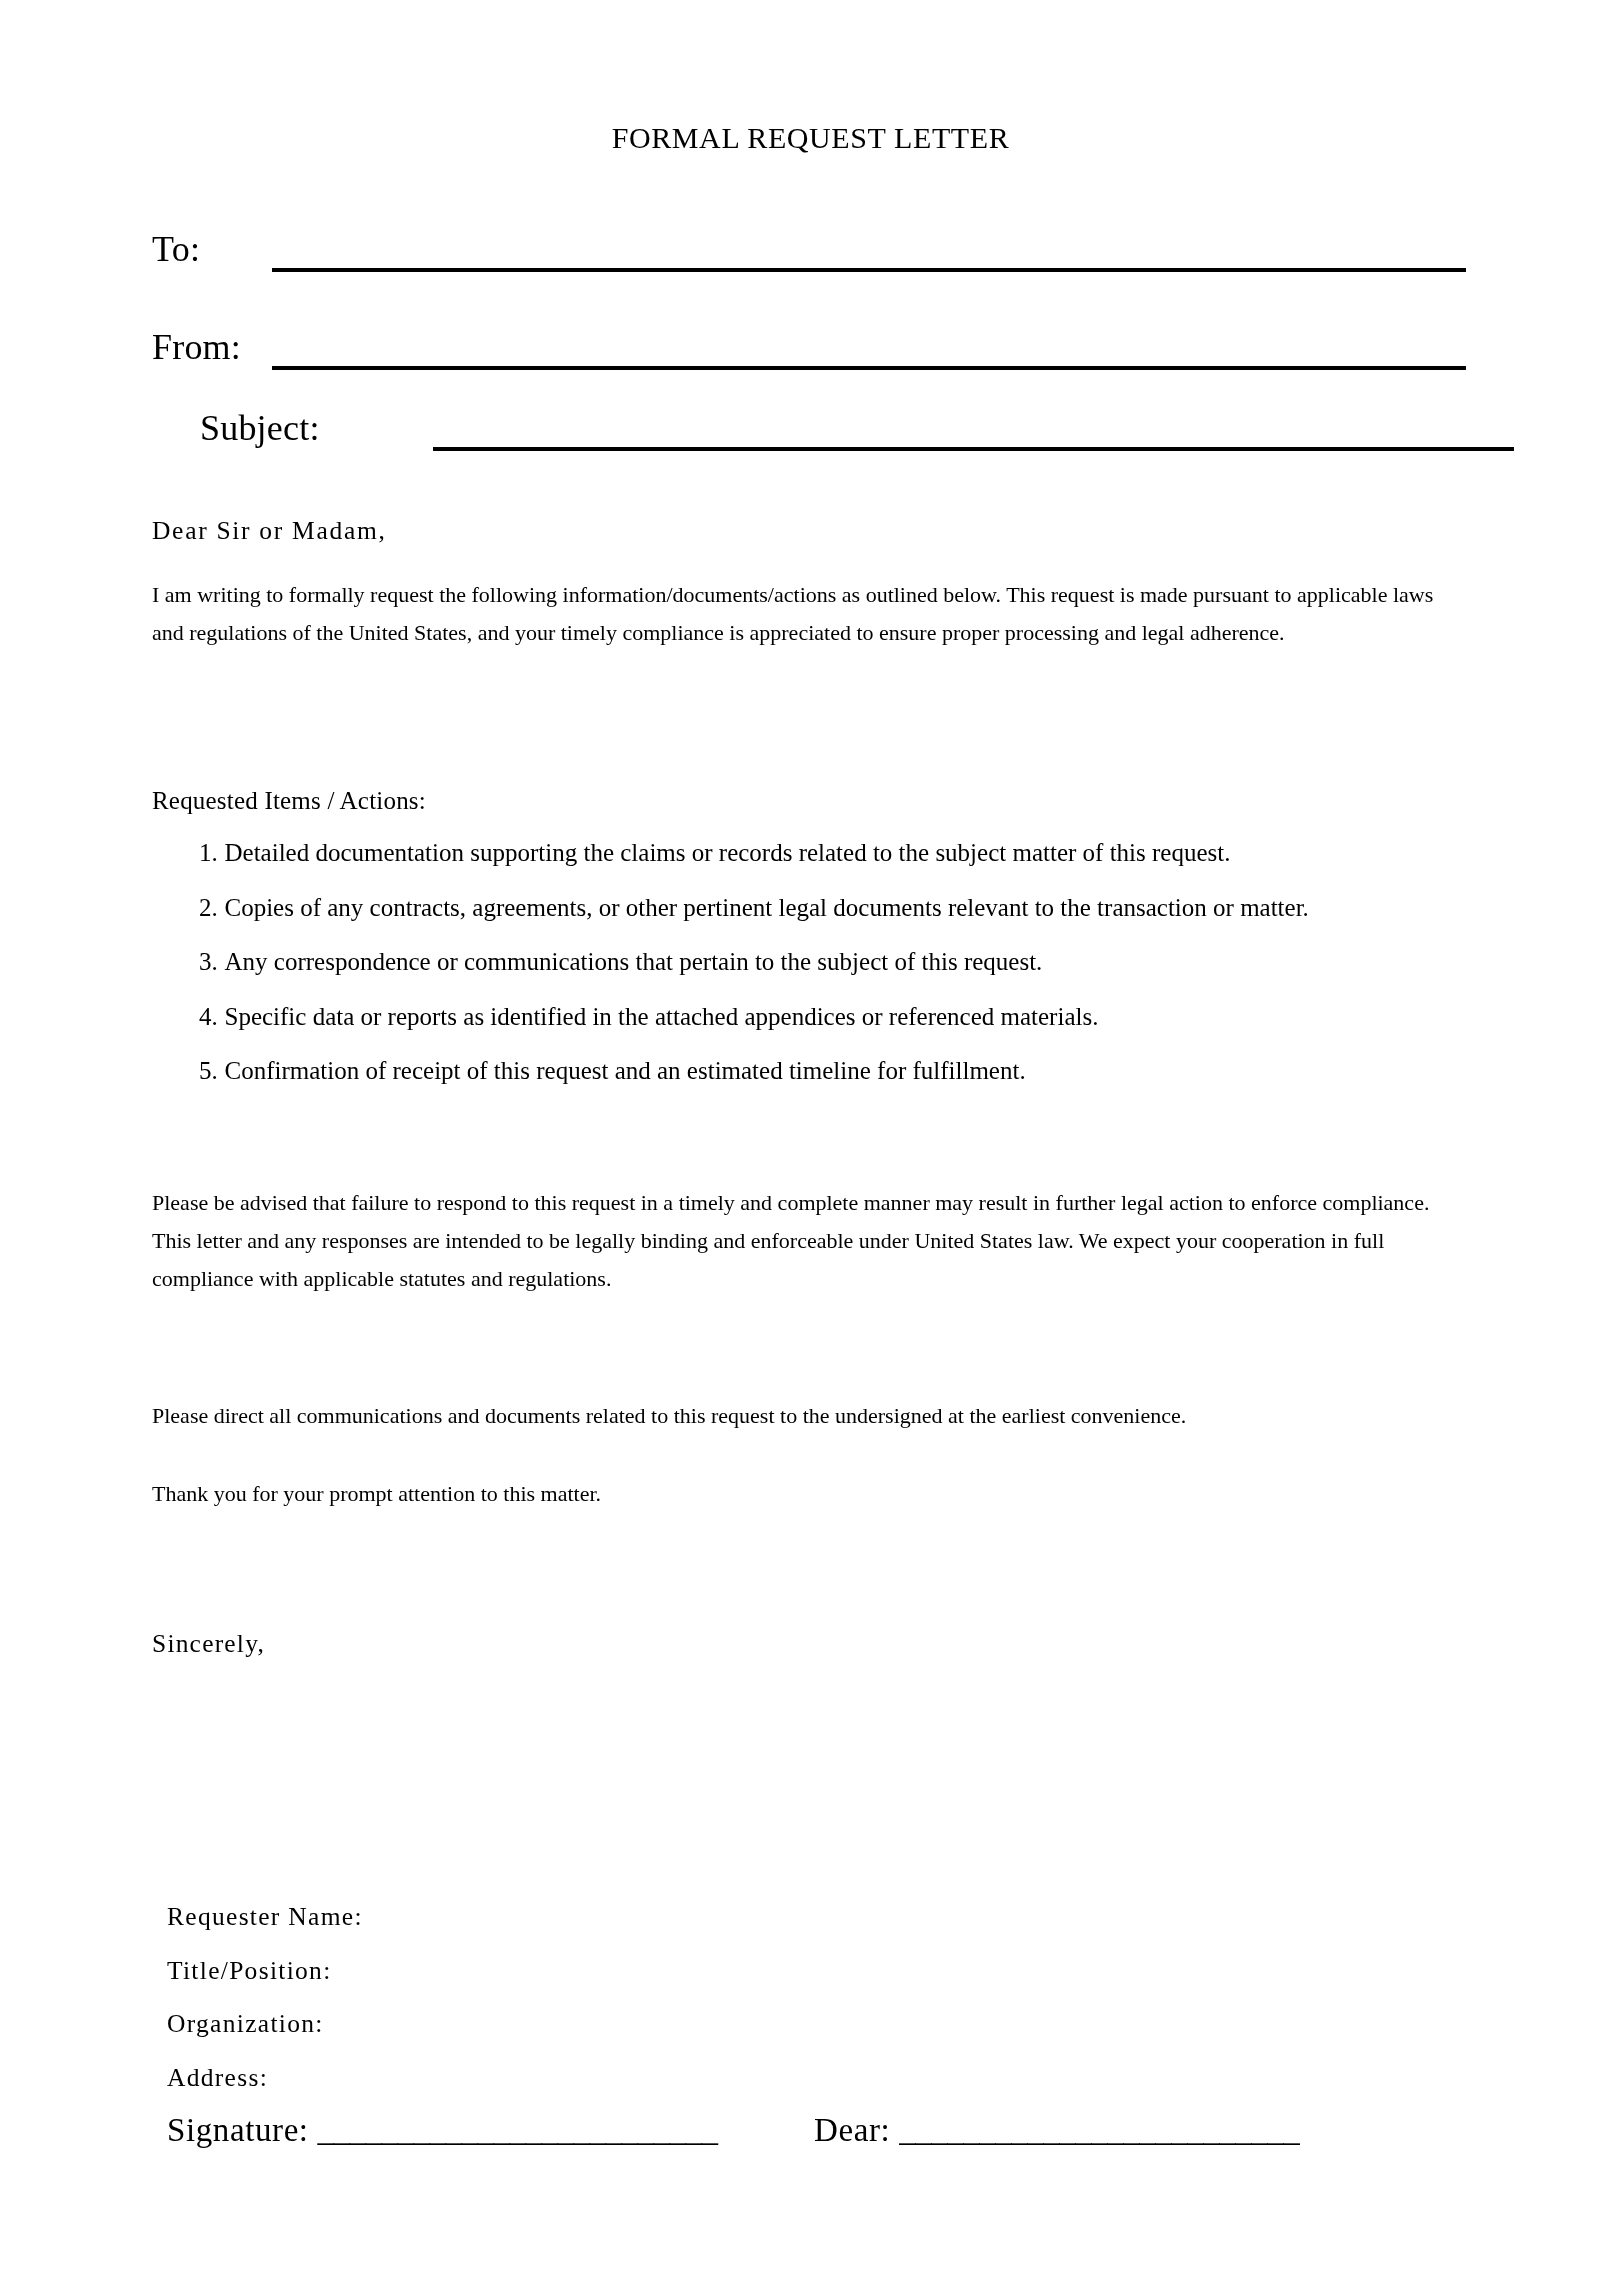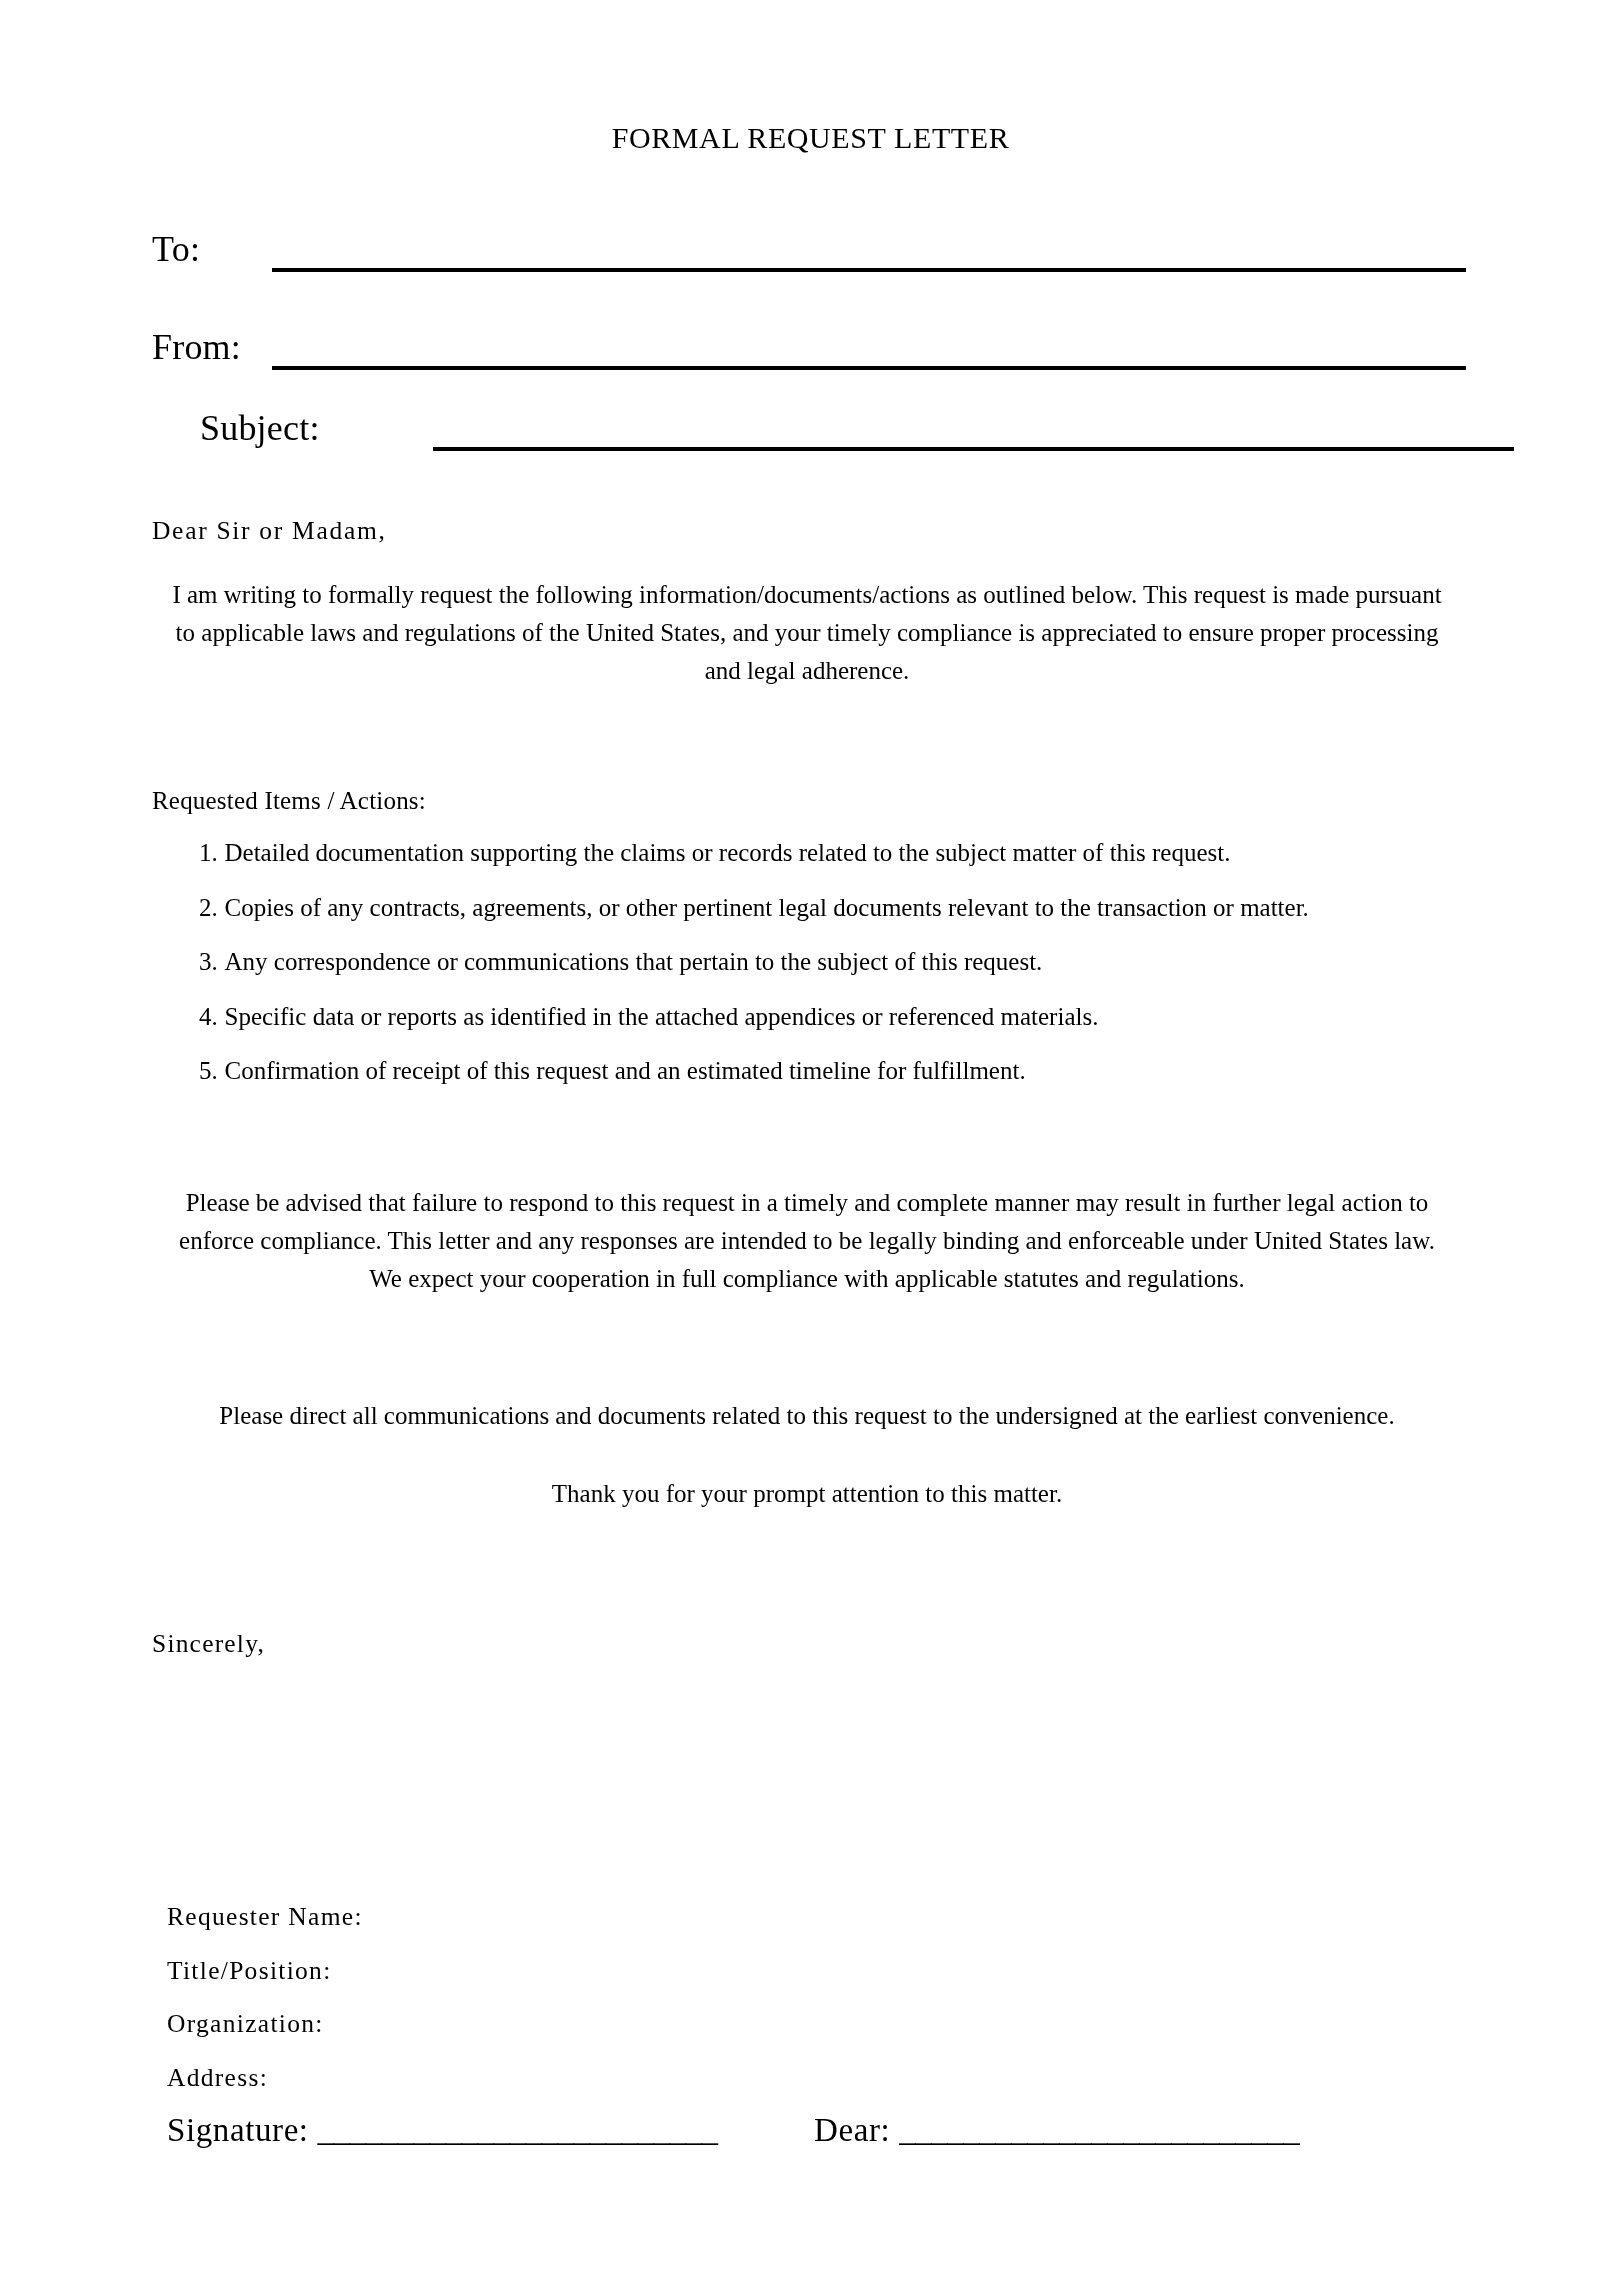--- a/index.html
+++ b/index.html
@@ -77,25 +77,25 @@
     top: 514px;
     left: 152px;
     font-size: 25.5px;
     line-height: 33px;
     letter-spacing: 1.7px;
     white-space: nowrap;
   }
 
   .para {
     position: absolute;
-    left: 160px;
+    left: 152px;
     width: 1294px;
-    font-size: 25px;
+    font-size: 22px;
     line-height: 38px;
-    text-align: center;
+    text-align: left;
   }
   #para-intro   { top: 576px; }
   #para-warning { top: 1184px; }
   #para-direct  { top: 1397px; }
   #para-thanks  { top: 1475px; }
 
   .section-label {
     position: absolute;
     top: 784px;
     left: 152px;

